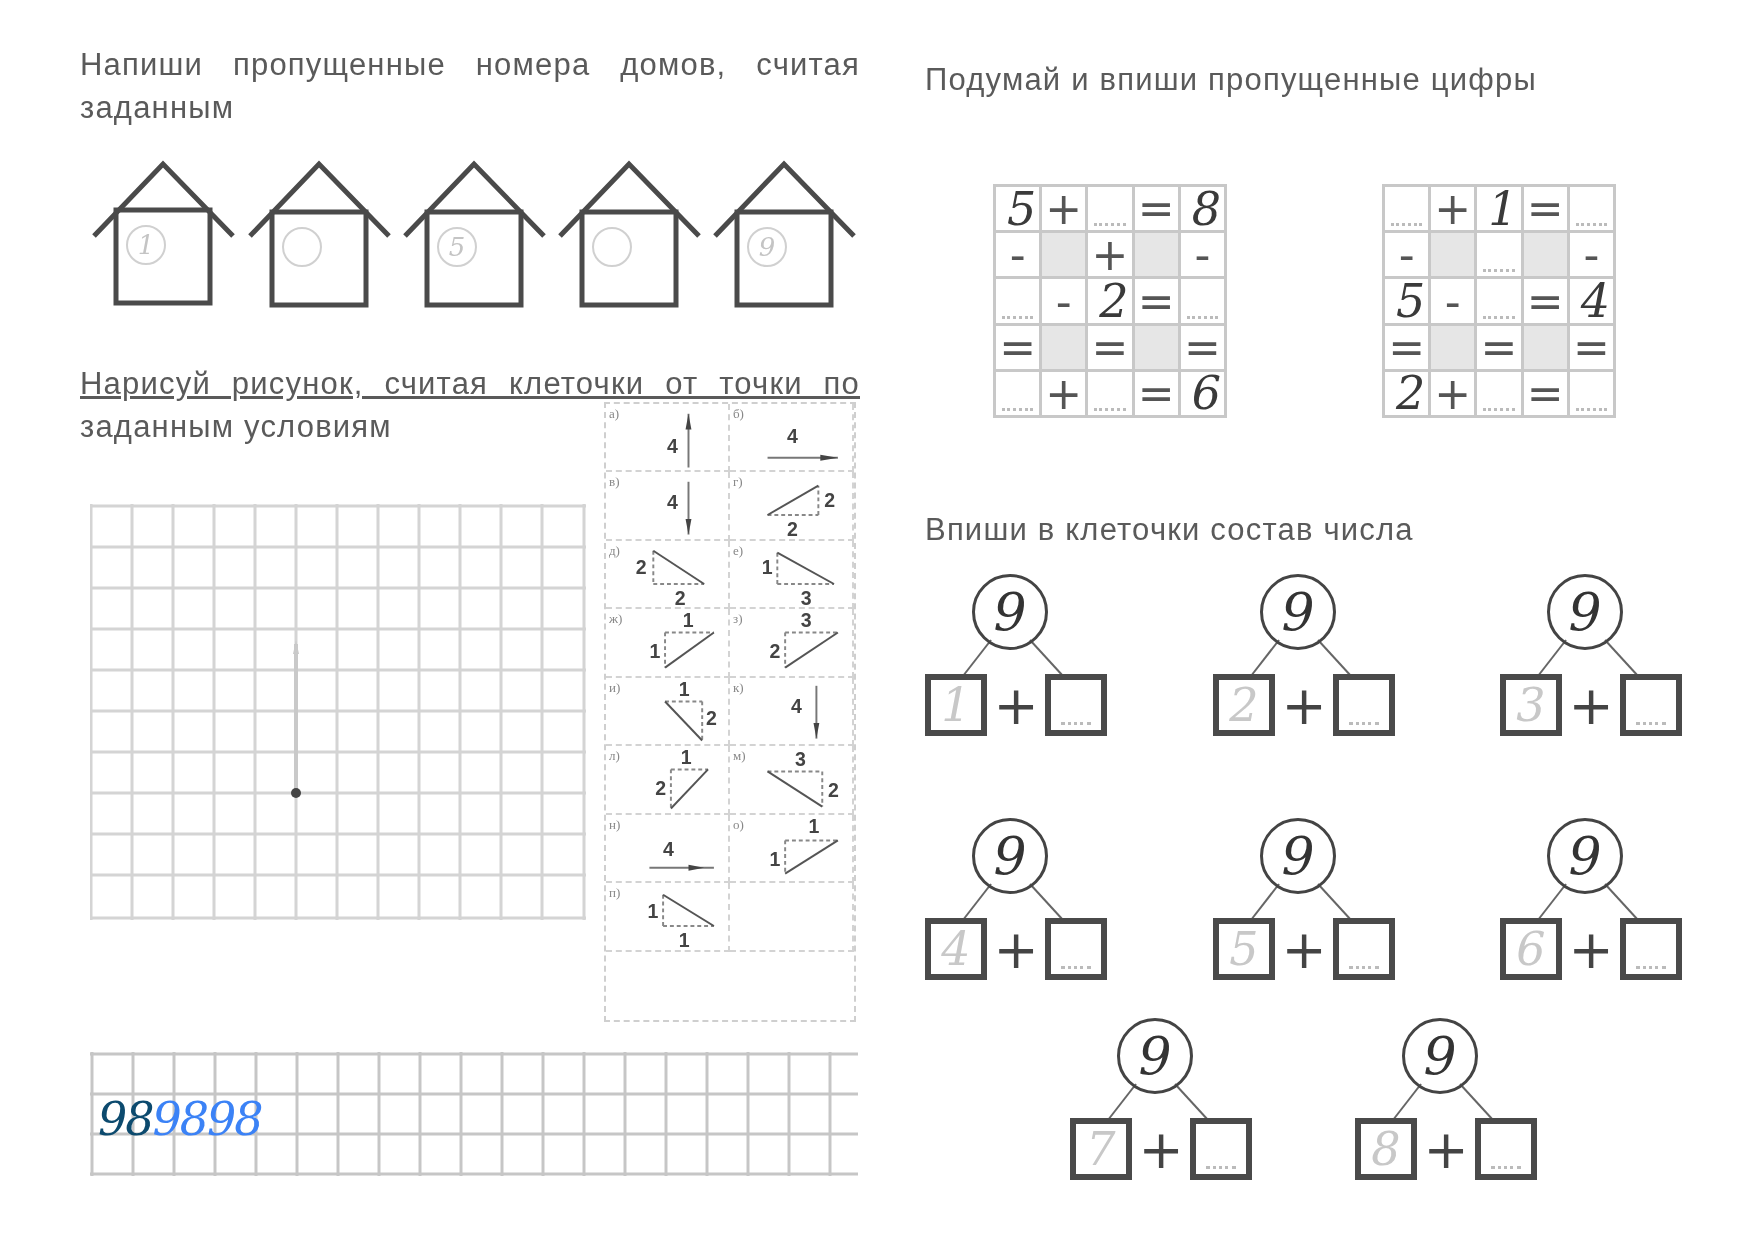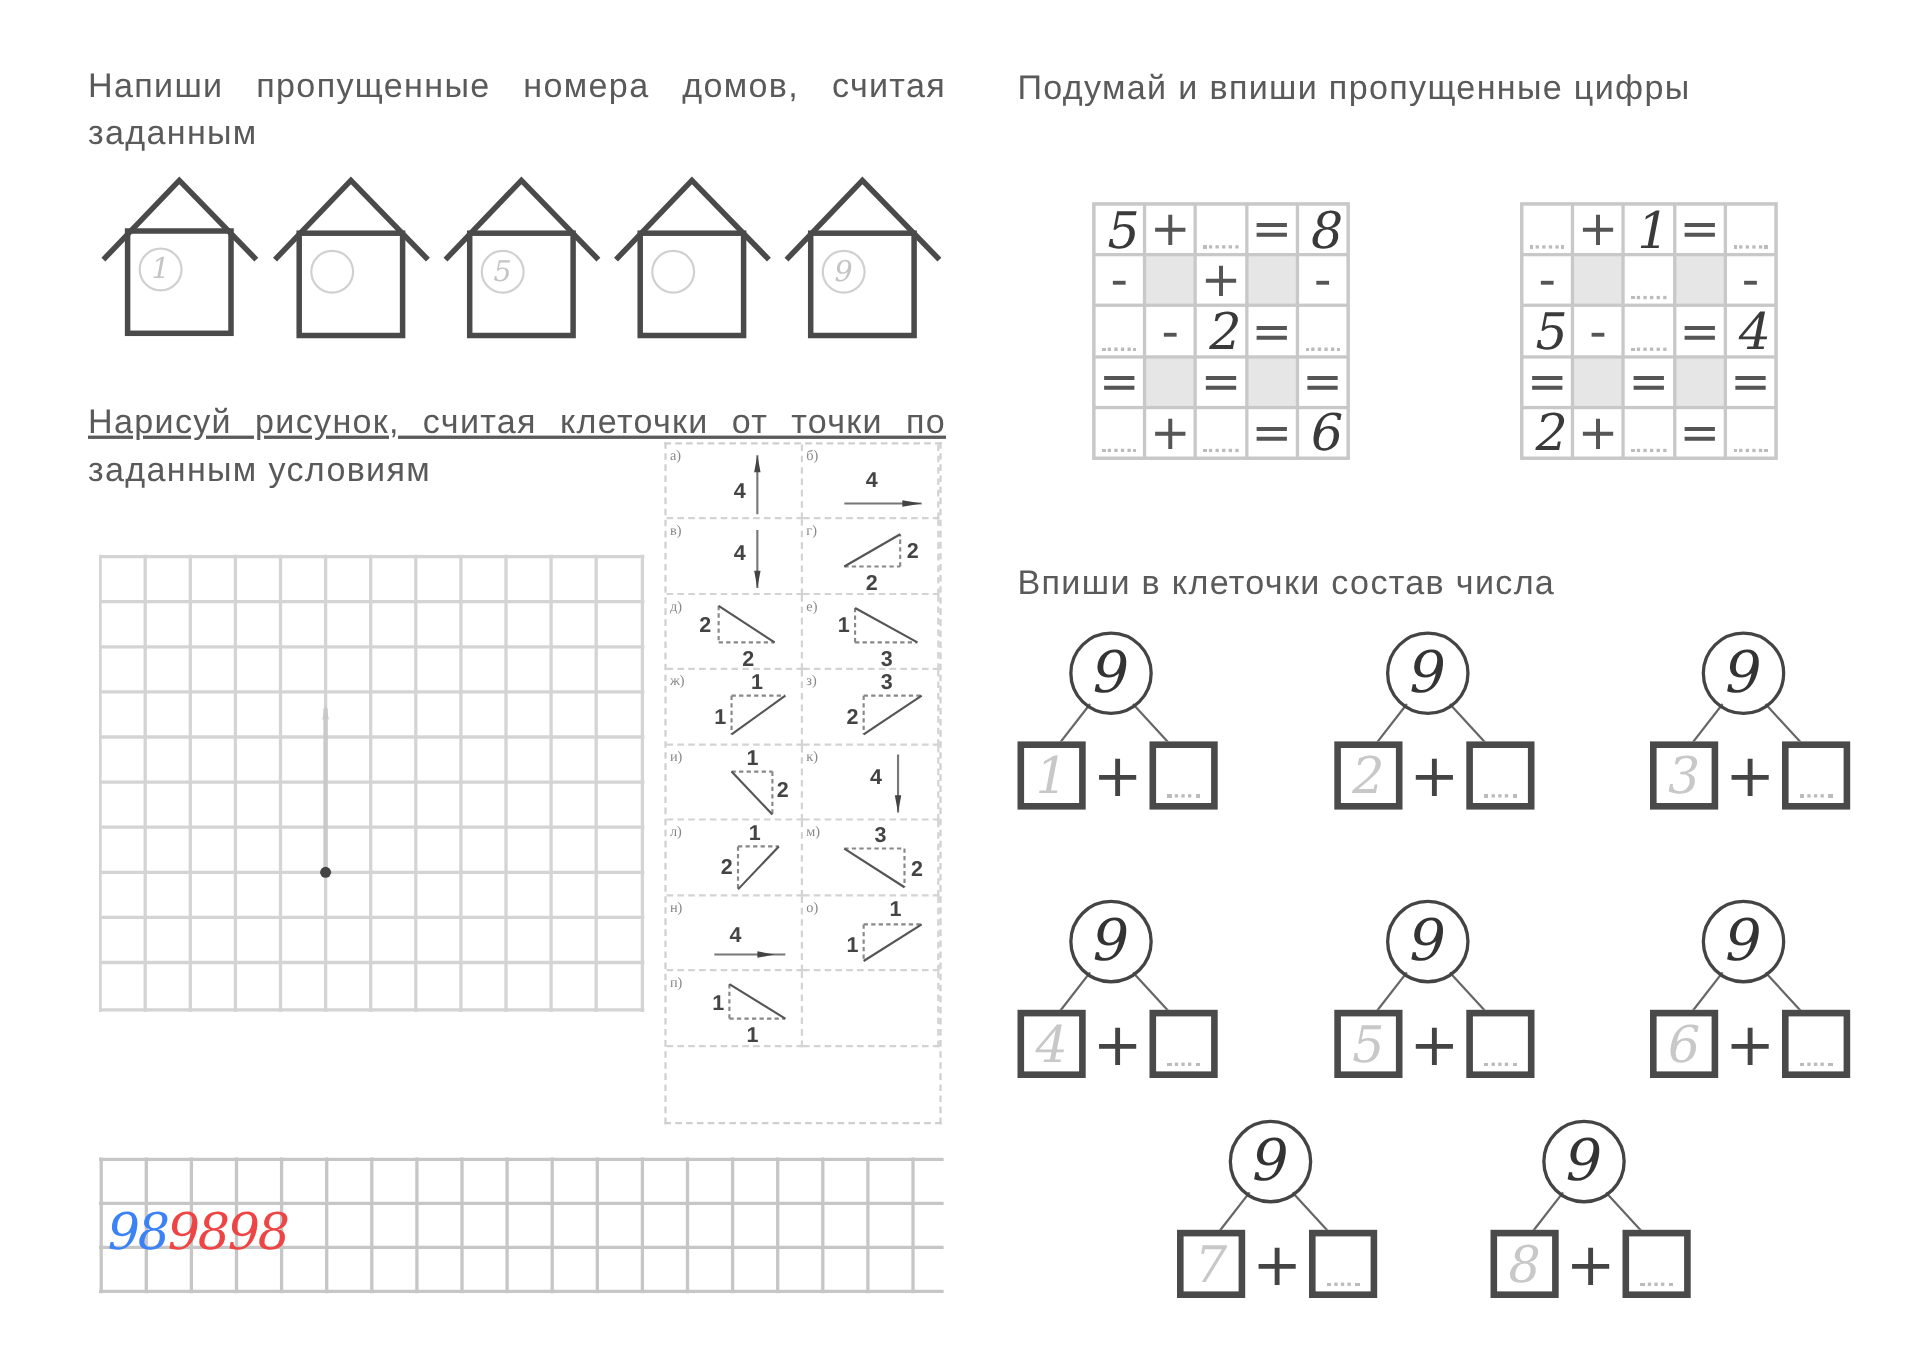--- a/index.html
+++ b/index.html
@@ -21,27 +21,27 @@
   .tree .circ{position:absolute;left:47px;top:0;width:76px;height:76px;border:3px solid #444;border-radius:50%;display:flex;align-items:center;justify-content:center;font-family:"DejaVu Serif",serif;font-style:italic;font-size:52px;color:#333;box-sizing:border-box;}
   .tree .box{position:absolute;top:100px;width:62px;height:62px;border:6px solid #4a4a4a;box-sizing:border-box;display:flex;align-items:center;justify-content:center;font-family:"DejaVu Serif",serif;font-style:italic;font-size:46px;color:#c8c8c8;background:#fff;}
   .tree .box.left{left:0;}
   .tree .box.right{left:120px;}
   .tree .box.right::after{content:"";position:absolute;left:10px;right:10px;bottom:5px;border-bottom:3px dotted #bbb;}
   .tree .plus{position:absolute;left:64px;top:102px;width:54px;height:58px;display:flex;align-items:center;justify-content:center;font-family:"DejaVu Sans",sans-serif;font-size:54px;color:#444;}
   .tree svg{position:absolute;left:0;top:0;}
   .house-num{position:absolute;width:40px;height:40px;border:2px solid #d0d0d0;border-radius:50%;display:flex;align-items:center;justify-content:center;font-family:"DejaVu Serif",serif;font-style:italic;font-size:26px;color:#c4c4c4;box-sizing:border-box;}
   .copy{position:absolute;left:90px;top:1052px;width:768px;height:124px;}
   .copy .row-txt{position:absolute;left:8px;top:40px;font-family:"DejaVu Serif",serif;font-style:italic;font-size:46px;letter-spacing:-2px;}
-  .copy .dark{color:#3b82f6;}
-  .copy .light{color:#ef4444;}
+  .copy .dark{color:#0c4a6e;}
+  .copy .light{color:#3b82f6;}
 </style>
 </head>
 <body>
 
-<div class="heading" style="left:80px;top:56px;width:780px;">
+<div class="heading" style="left:80px;top:43px;width:780px;">
   <div style="text-align:justify;text-align-last:justify;">Напиши пропущенные номера домов, считая</div>
   <div>заданным</div>
 </div>
 
 <div class="houses abs" style="left:0;top:0;width:900px;height:330px;">
   <svg width="900" height="330">
     <g fill="none" stroke="#4a4a4a" stroke-width="5">
 
       <polyline points="94,236 163,164 233,236"></polyline>
         <rect x="116" y="210" width="94" height="93"></rect>

